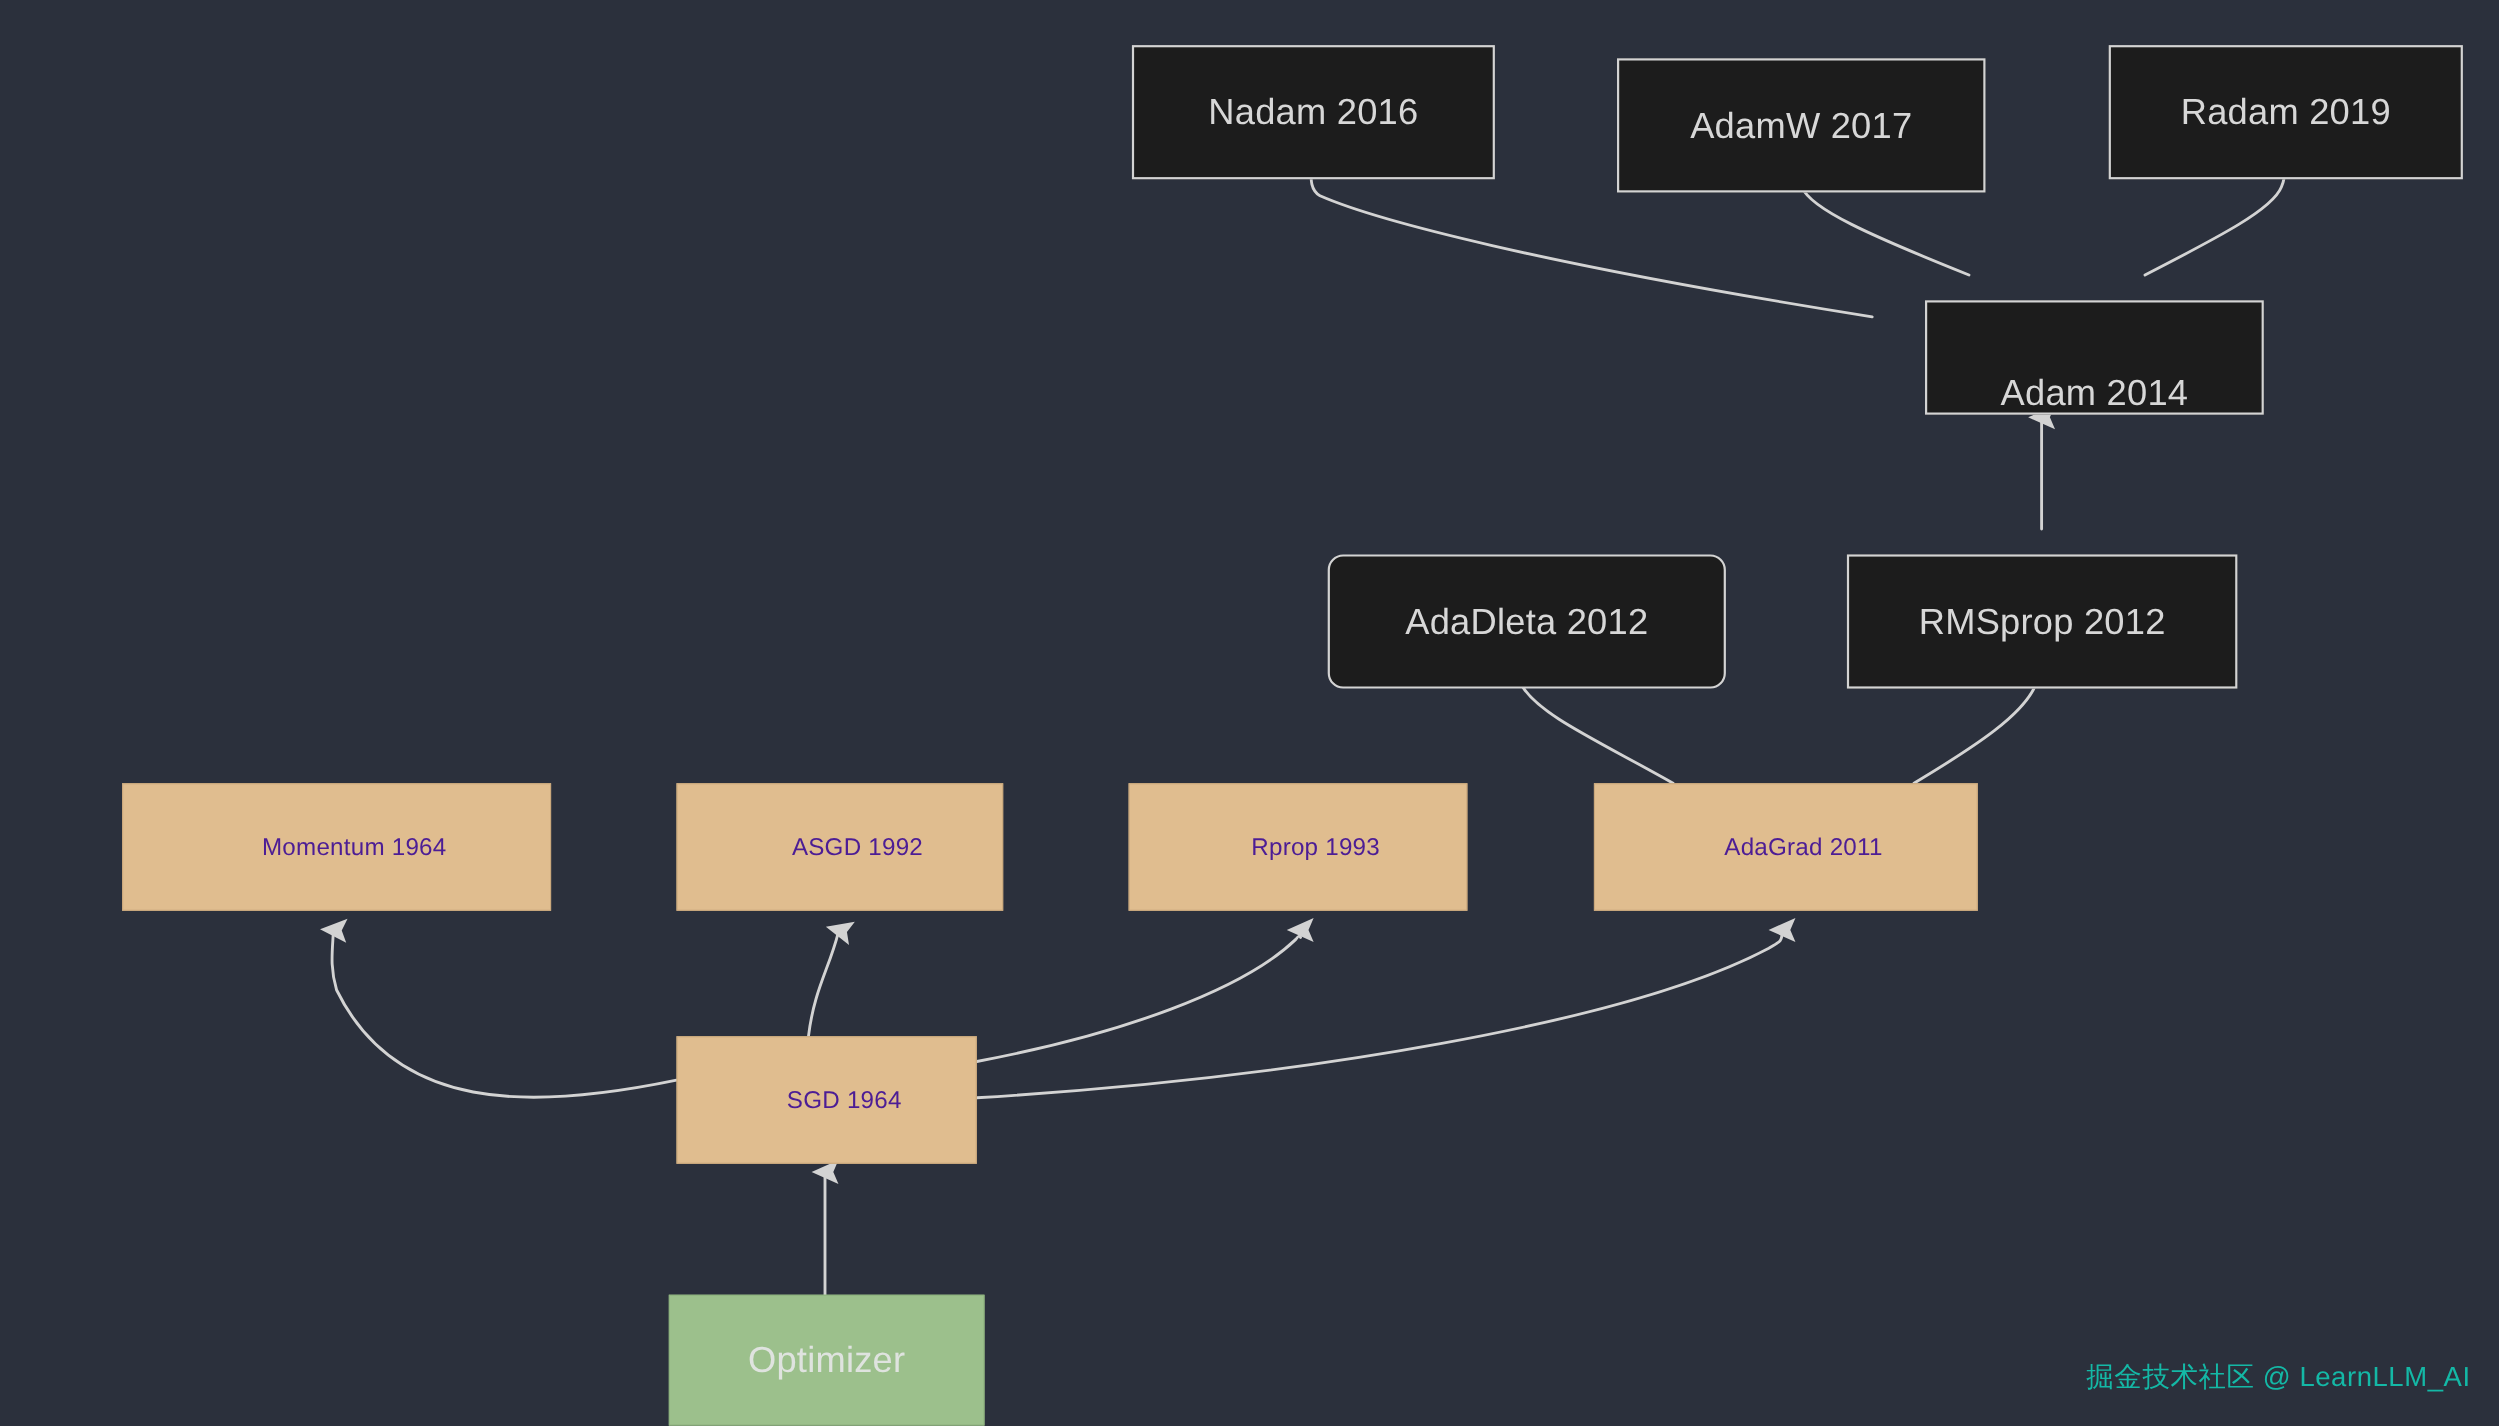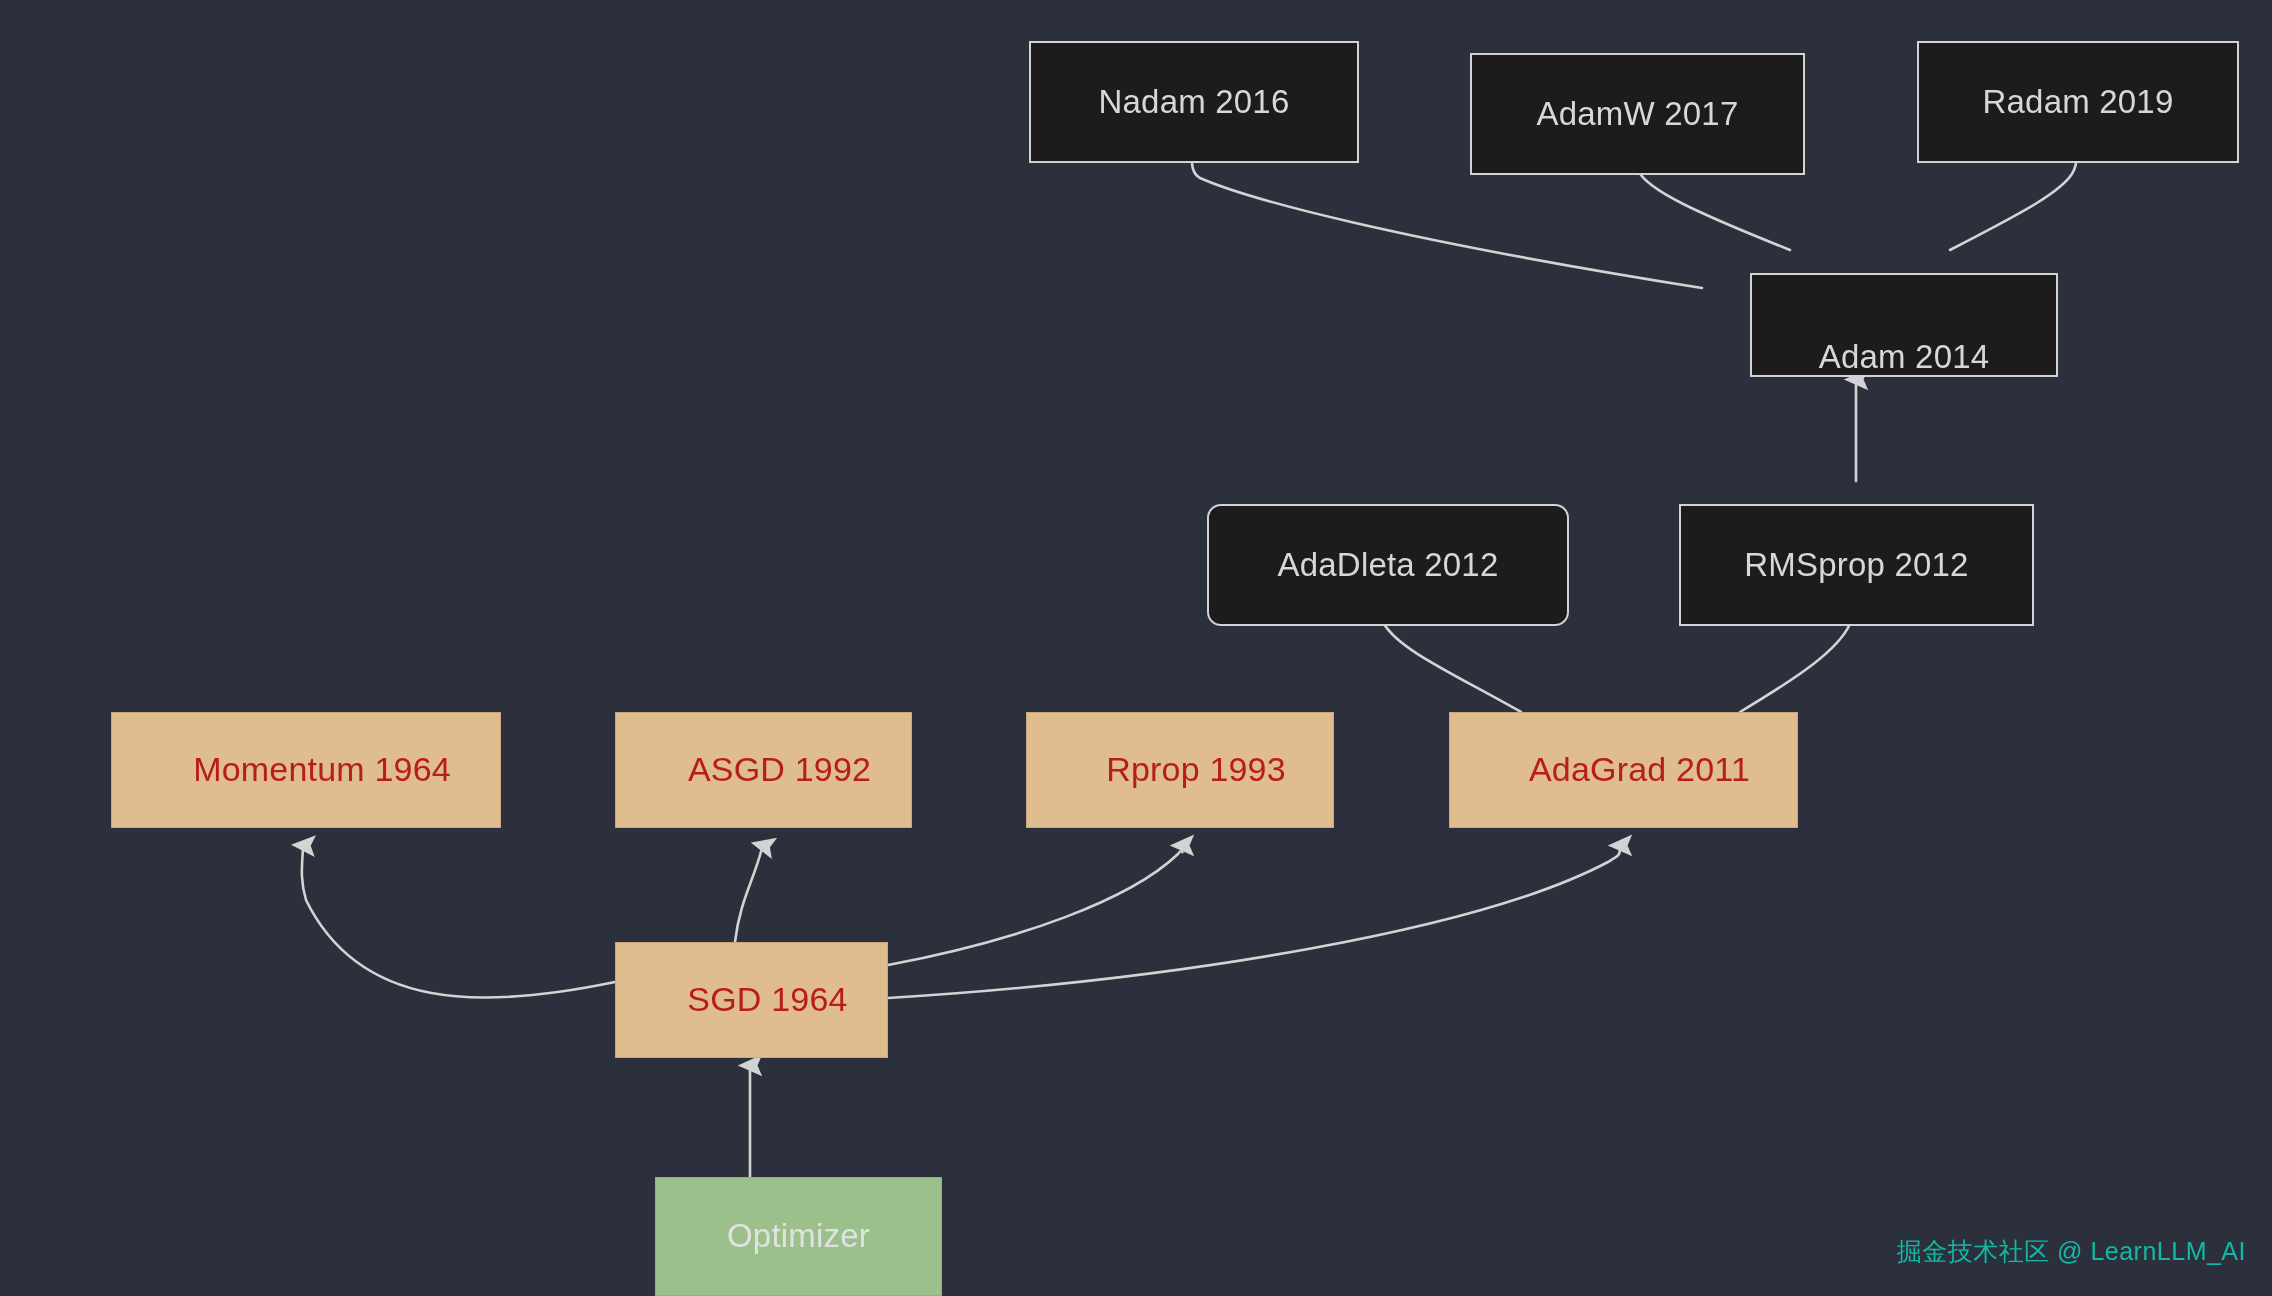--- a/index.html
+++ b/index.html
@@ -41,30 +41,29 @@
   .node-dark {
     background: #1c1c1c;
     border: 2px solid #d3d3d3;
     color: #d7d7d7;
     font-size: 33px;
     margin-top: 23px;
   }
   .node-tan {
     background: #e0bd8f;
     border: 1px solid #caa87c;
-    color: #b91c1c;
-    font-size: 34px;
+    color: #4c1d95;
+    font-size: 22px;
     padding-left: 32px;
   }
   .node-green {
     background: #9cc08c;
     border: 1px solid #8fb37f;
     color: #dfe3df;
     font-size: 33px;
-    margin-left: 47px;
   }
   .node-label {
     display: block;
     width: 100%;
   }
   #watermark {
     position: absolute;
     right: 26px;
     bottom: 28px;
     color: #14b8a6;

